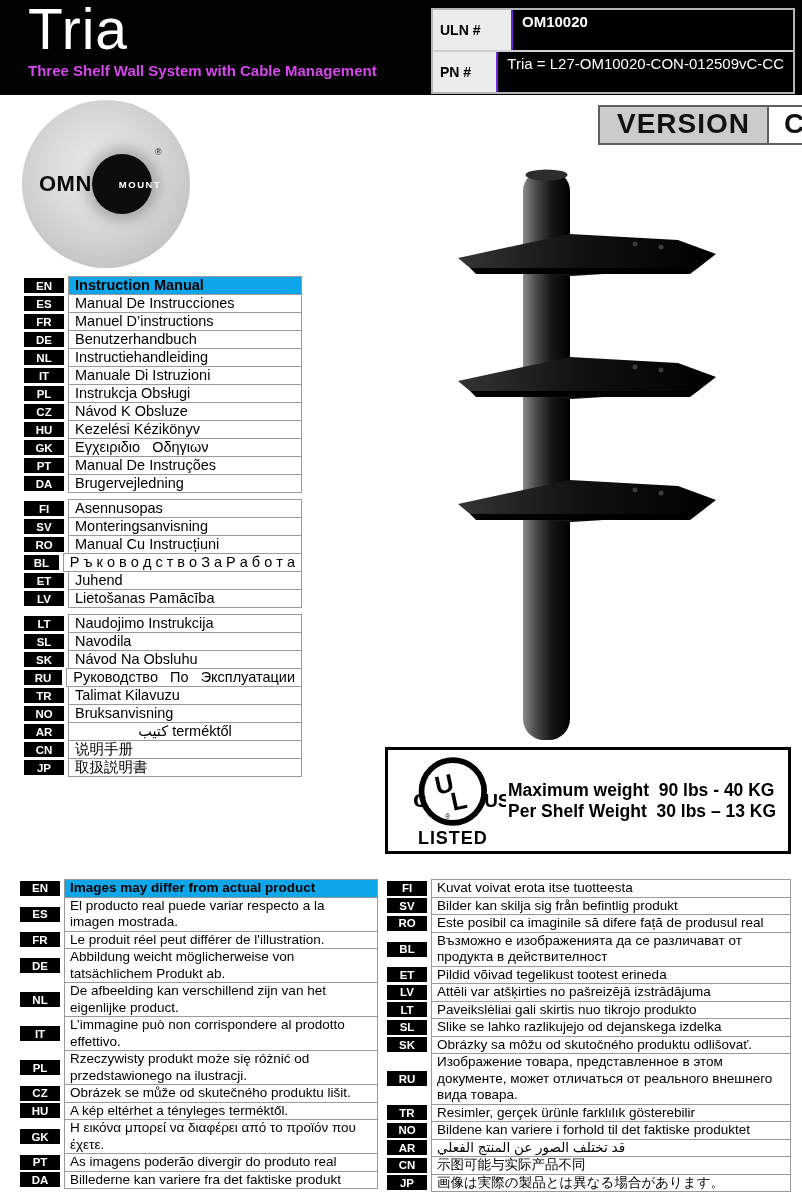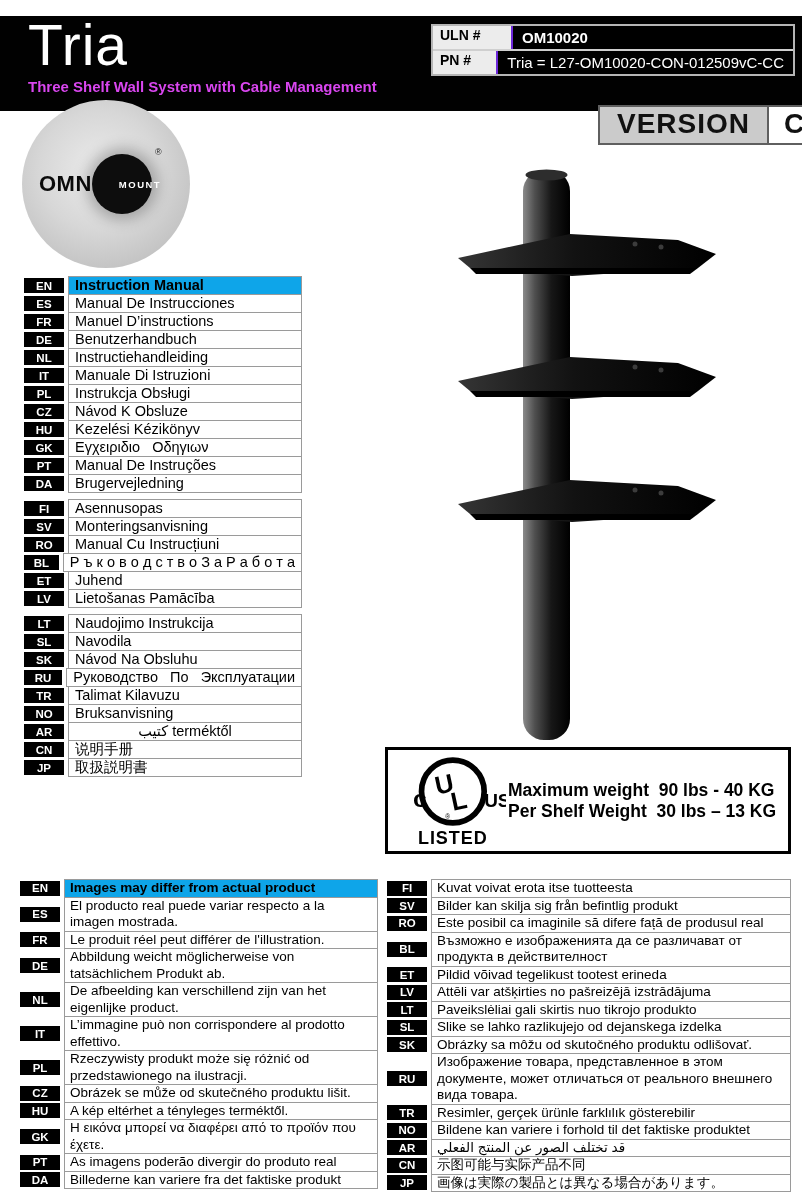--- a/index.html
+++ b/index.html
@@ -1,27 +1,27 @@
 <!DOCTYPE html>
 <html><head>
 <meta charset="utf-8">
 <style>
   * { margin:0; padding:0; box-sizing:border-box; }
   body { background:#555; font-family:"Liberation Sans","DejaVu Sans",sans-serif; }
   .page { position:relative; width:802px; height:1201px; background:#fff; overflow:hidden; margin:0 auto; }
 
   
-  .hdr-bar { position:absolute; left:0; top:16px; width:802px; height:95px; background:#010101; }
+  .hdr-bar { position:absolute; left:0; top:0; width:802px; height:95px; background:#010101; }
   .title { position:absolute; left:28px; top:-4px; color:#fff; font-size:57px; font-weight:normal; letter-spacing:1px; }
   .subtitle { position:absolute; left:28px; top:62px; color:#d946ef; font-size:15px; font-weight:bold; }
 
   .id-table { position:absolute; top:8px; right:7px; width:364px; border:2px solid #b5b5b5; background:#000; }
   .id-row { display:flex; align-items:stretch; }
   .id-row + .id-row { border-top:2px solid #cfcfcf; }
-  .id-label { width:78px; background:#ececec; color:#000; font-weight:bold; font-size:14px; padding:1px 7px; }
+  .id-label { width:78px; background:#ececec; color:#000; font-weight:bold; font-size:14px; padding:12px 7px; }
   .id-value { flex:1; color:#fff; font-size:15px; padding:3px 9px; border-left:2px solid #6d28d9; white-space:nowrap; }
   .id-value.bold { font-weight:bold; }
 
   
   .version { position:absolute; left:598px; top:105px; display:flex; border:2px solid #5f5f5f; box-shadow:0 0 0 1px #fff inset; }
   .v-label { background:#cbcbcb; color:#111; font-weight:bold; font-size:28px; padding:1px 17px 3px; letter-spacing:1px; }
   .v-letter { background:#fff; color:#111; font-weight:bold; font-size:28px; width:52px; text-align:center; border-left:2px solid #5f5f5f; padding:1px 0 3px; }
 
   
   .logo { position:absolute; left:22px; top:100px; width:168px; height:168px; }

